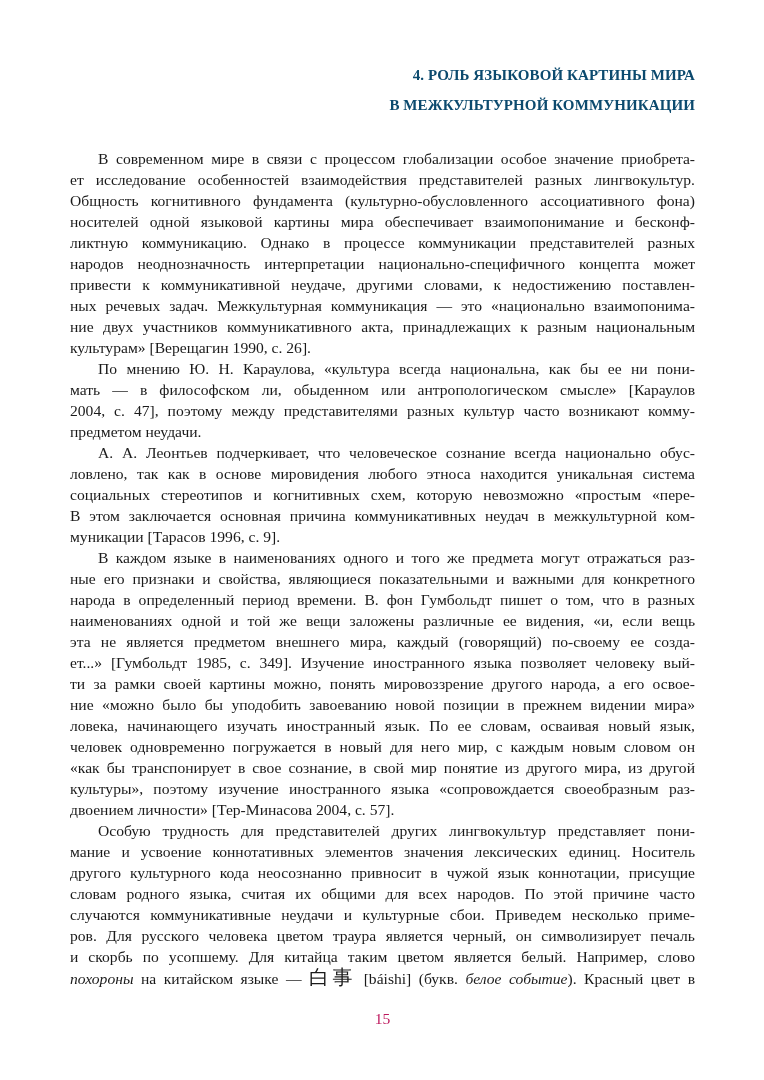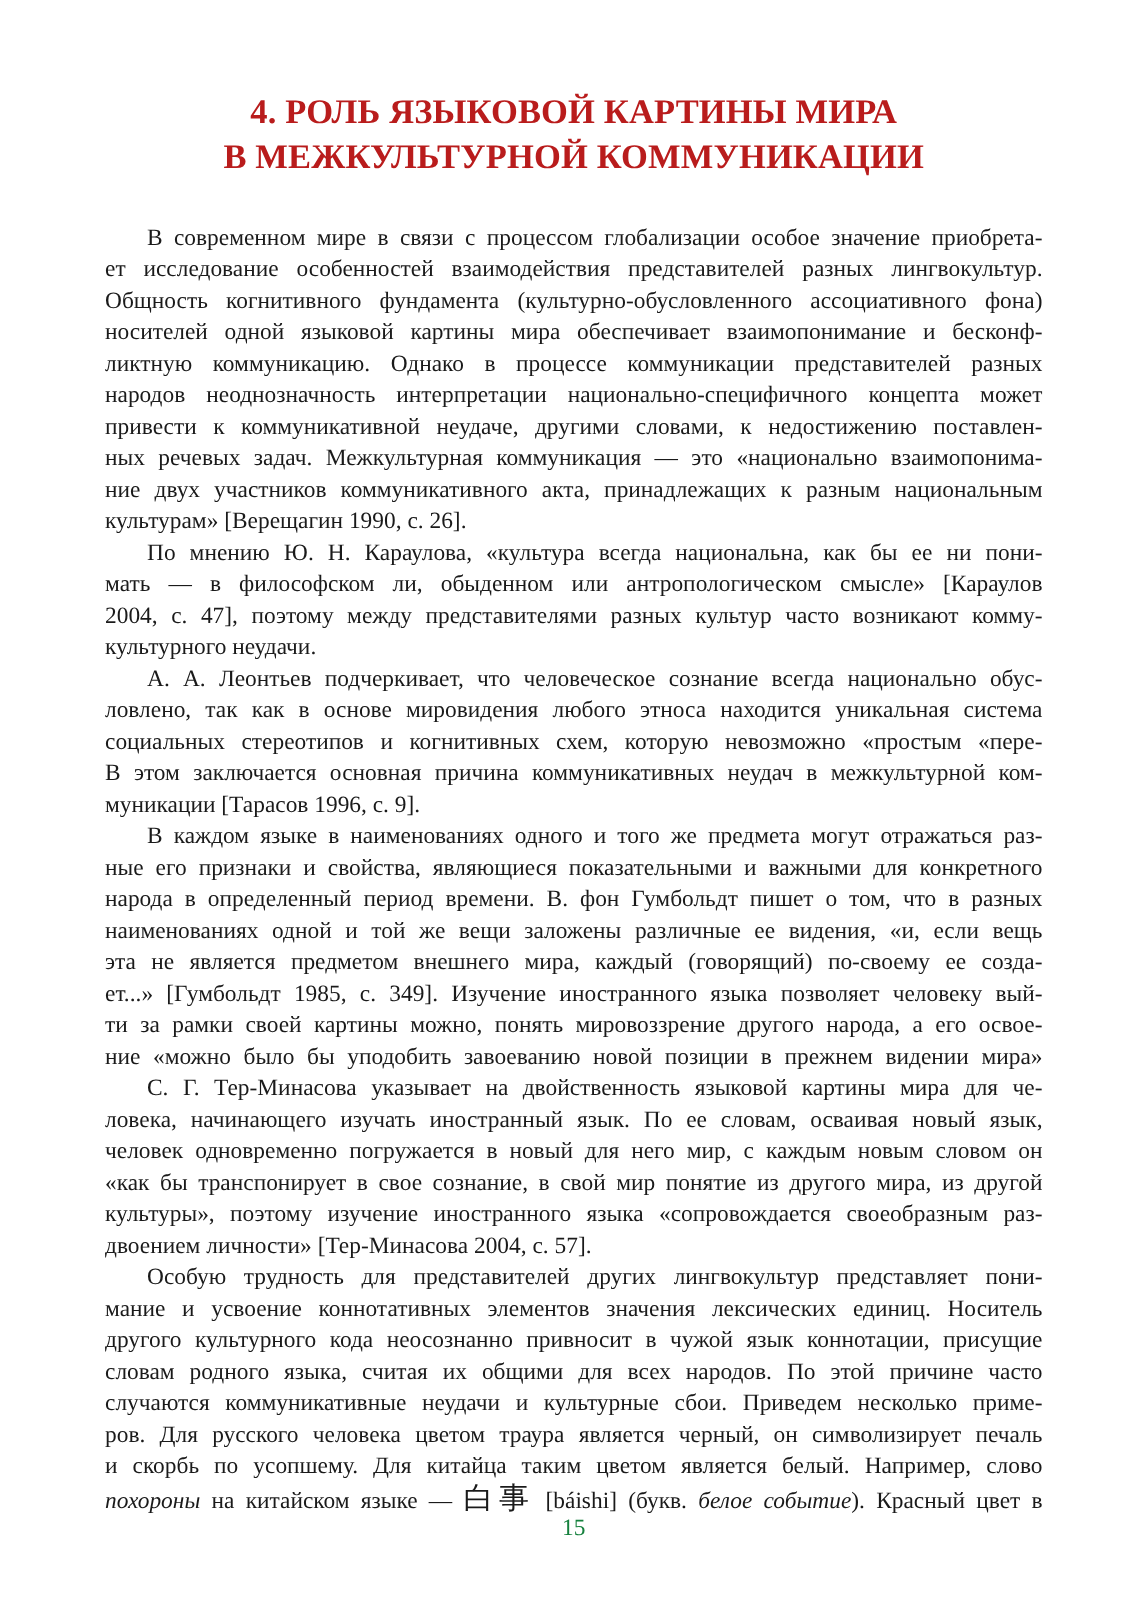--- a/index.html
+++ b/index.html
@@ -21,26 +21,26 @@
       top: 0;
       width: 625px;
       height: 1080px;
     }
     .title {
       margin: 0;
       position: absolute;
       top: 60px;
       left: 0;
       width: 625px;
-      text-align: center;
+      text-align: right;
       font-weight: bold;
-      font-size: 23px;
+      font-size: 15px;
       line-height: 30px;
       letter-spacing: 0.1px;
-      color: #b91c1c;
+      color: #0c4a6e;
     }
     .title span {
       display: block;
     }
     .body-text {
       position: absolute;
       top: 148px;
       left: 0;
       width: 625px;
     }
@@ -66,21 +66,21 @@
       font-family: "DejaVu Sans", sans-serif;
       font-size: 20px;
     }
     .page-number {
       position: absolute;
       top: 1010px;
       left: 0;
       width: 625px;
       text-align: center;
       font-size: 15.6px;
-      color: #15803d;
+      color: #be185d;
     }
   </style>
 </head>
 <body>
 
 <div class="page">
   <h1 class="title">
     <span>4. РОЛЬ ЯЗЫКОВОЙ КАРТИНЫ МИРА</span>
     <span>В МЕЖКУЛЬТУРНОЙ КОММУНИКАЦИИ</span>
   </h1>
@@ -94,38 +94,37 @@
     <span class="line">ликтную коммуникацию. Однако в процессе коммуникации представителей разных</span>
     <span class="line">народов неоднозначность интерпретации национально-специфичного концепта может</span>
     <span class="line">привести к коммуникативной неудаче, другими словами, к недостижению поставлен-</span>
     <span class="line">ных речевых задач. Межкультурная коммуникация — это «национально взаимопонима-</span>
     <span class="line">ние двух участников коммуникативного акта, принадлежащих к разным национальным</span>
     <span class="line last">культурам» [Верещагин 1990, с. 26].</span>
 
     <span class="line indent">По мнению Ю. Н. Караулова, «культура всегда национальна, как бы ее ни пони-</span>
     <span class="line">мать — в философском ли, обыденном или антропологическом смысле» [Караулов</span>
     <span class="line">2004, с. 47], поэтому между представителями разных культур часто возникают комму-</span>
-    <span class="line last">культурного неудачи.</span>
+    <span class="line last">предметом неудачи.</span>
 
     <span class="line indent">А. А. Леонтьев подчеркивает, что человеческое сознание всегда национально обус-</span>
     <span class="line">ловлено, так как в основе мировидения любого этноса находится уникальная система</span>
     <span class="line">социальных стереотипов и когнитивных схем, которую невозможно «простым «пере-</span>
     <span class="line">В этом заключается основная причина коммуникативных неудач в межкультурной ком-</span>
     <span class="line last">муникации [Тарасов 1996, с. 9].</span>
 
     <span class="line indent">В каждом языке в наименованиях одного и того же предмета могут отражаться раз-</span>
     <span class="line">ные его признаки и свойства, являющиеся показательными и важными для конкретного</span>
     <span class="line">народа в определенный период времени. В. фон Гумбольдт пишет о том, что в разных</span>
     <span class="line">наименованиях одной и той же вещи заложены различные ее видения, «и, если вещь</span>
     <span class="line">эта не является предметом внешнего мира, каждый (говорящий) по-своему ее созда-</span>
     <span class="line">ет...» [Гумбольдт 1985, с. 349]. Изучение иностранного языка позволяет человеку вый-</span>
     <span class="line">ти за рамки своей картины можно, понять мировоззрение другого народа, а его освое-</span>
     <span class="line">ние «можно было бы уподобить завоеванию новой позиции в прежнем видении мира»</span>
 
-    <span class="line indent">С. Г. Тер-Минасова указывает на двойственность языковой картины мира для че-</span>
     <span class="line">ловека, начинающего изучать иностранный язык. По ее словам, осваивая новый язык,</span>
     <span class="line">человек одновременно погружается в новый для него мир, с каждым новым словом он</span>
     <span class="line">«как бы транспонирует в свое сознание, в свой мир понятие из другого мира, из другой</span>
     <span class="line">культуры», поэтому изучение иностранного языка «сопровождается своеобразным раз-</span>
     <span class="line last">двоением личности» [Тер-Минасова 2004, с. 57].</span>
 
     <span class="line indent">Особую трудность для представителей других лингвокультур представляет пони-</span>
     <span class="line">мание и усвоение коннотативных элементов значения лексических единиц. Носитель</span>
     <span class="line">другого культурного кода неосознанно привносит в чужой язык коннотации, присущие</span>
     <span class="line">словам родного языка, считая их общими для всех народов. По этой причине часто</span>

